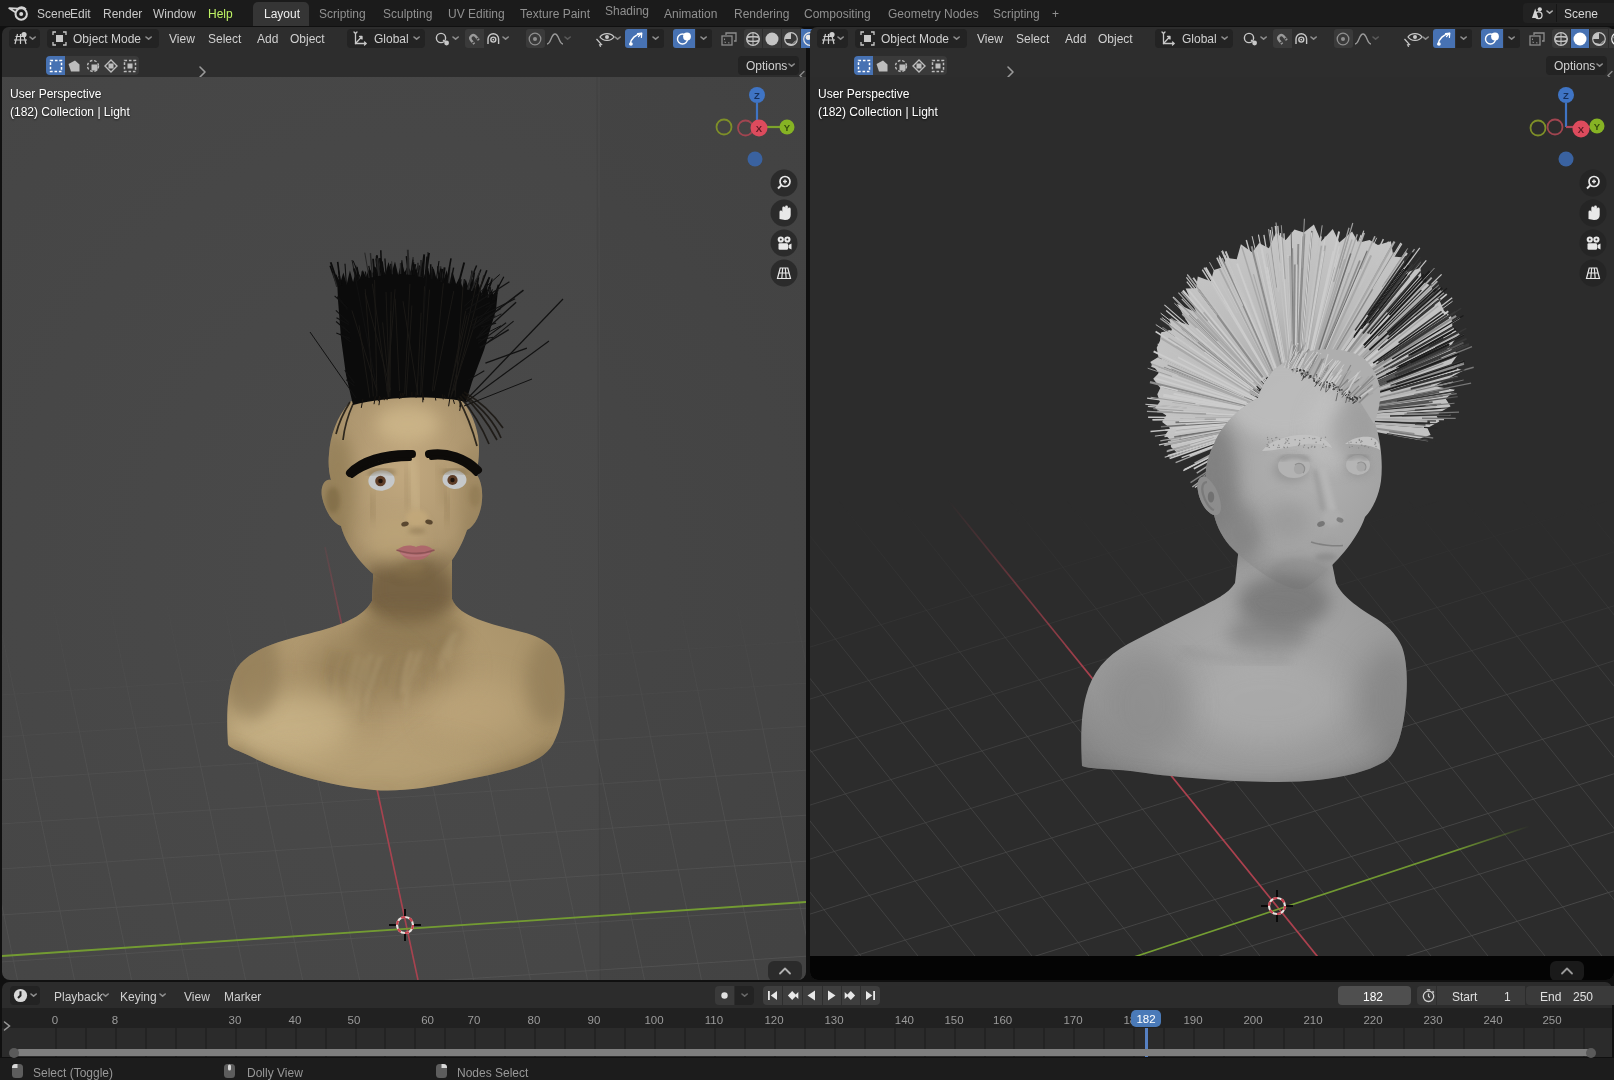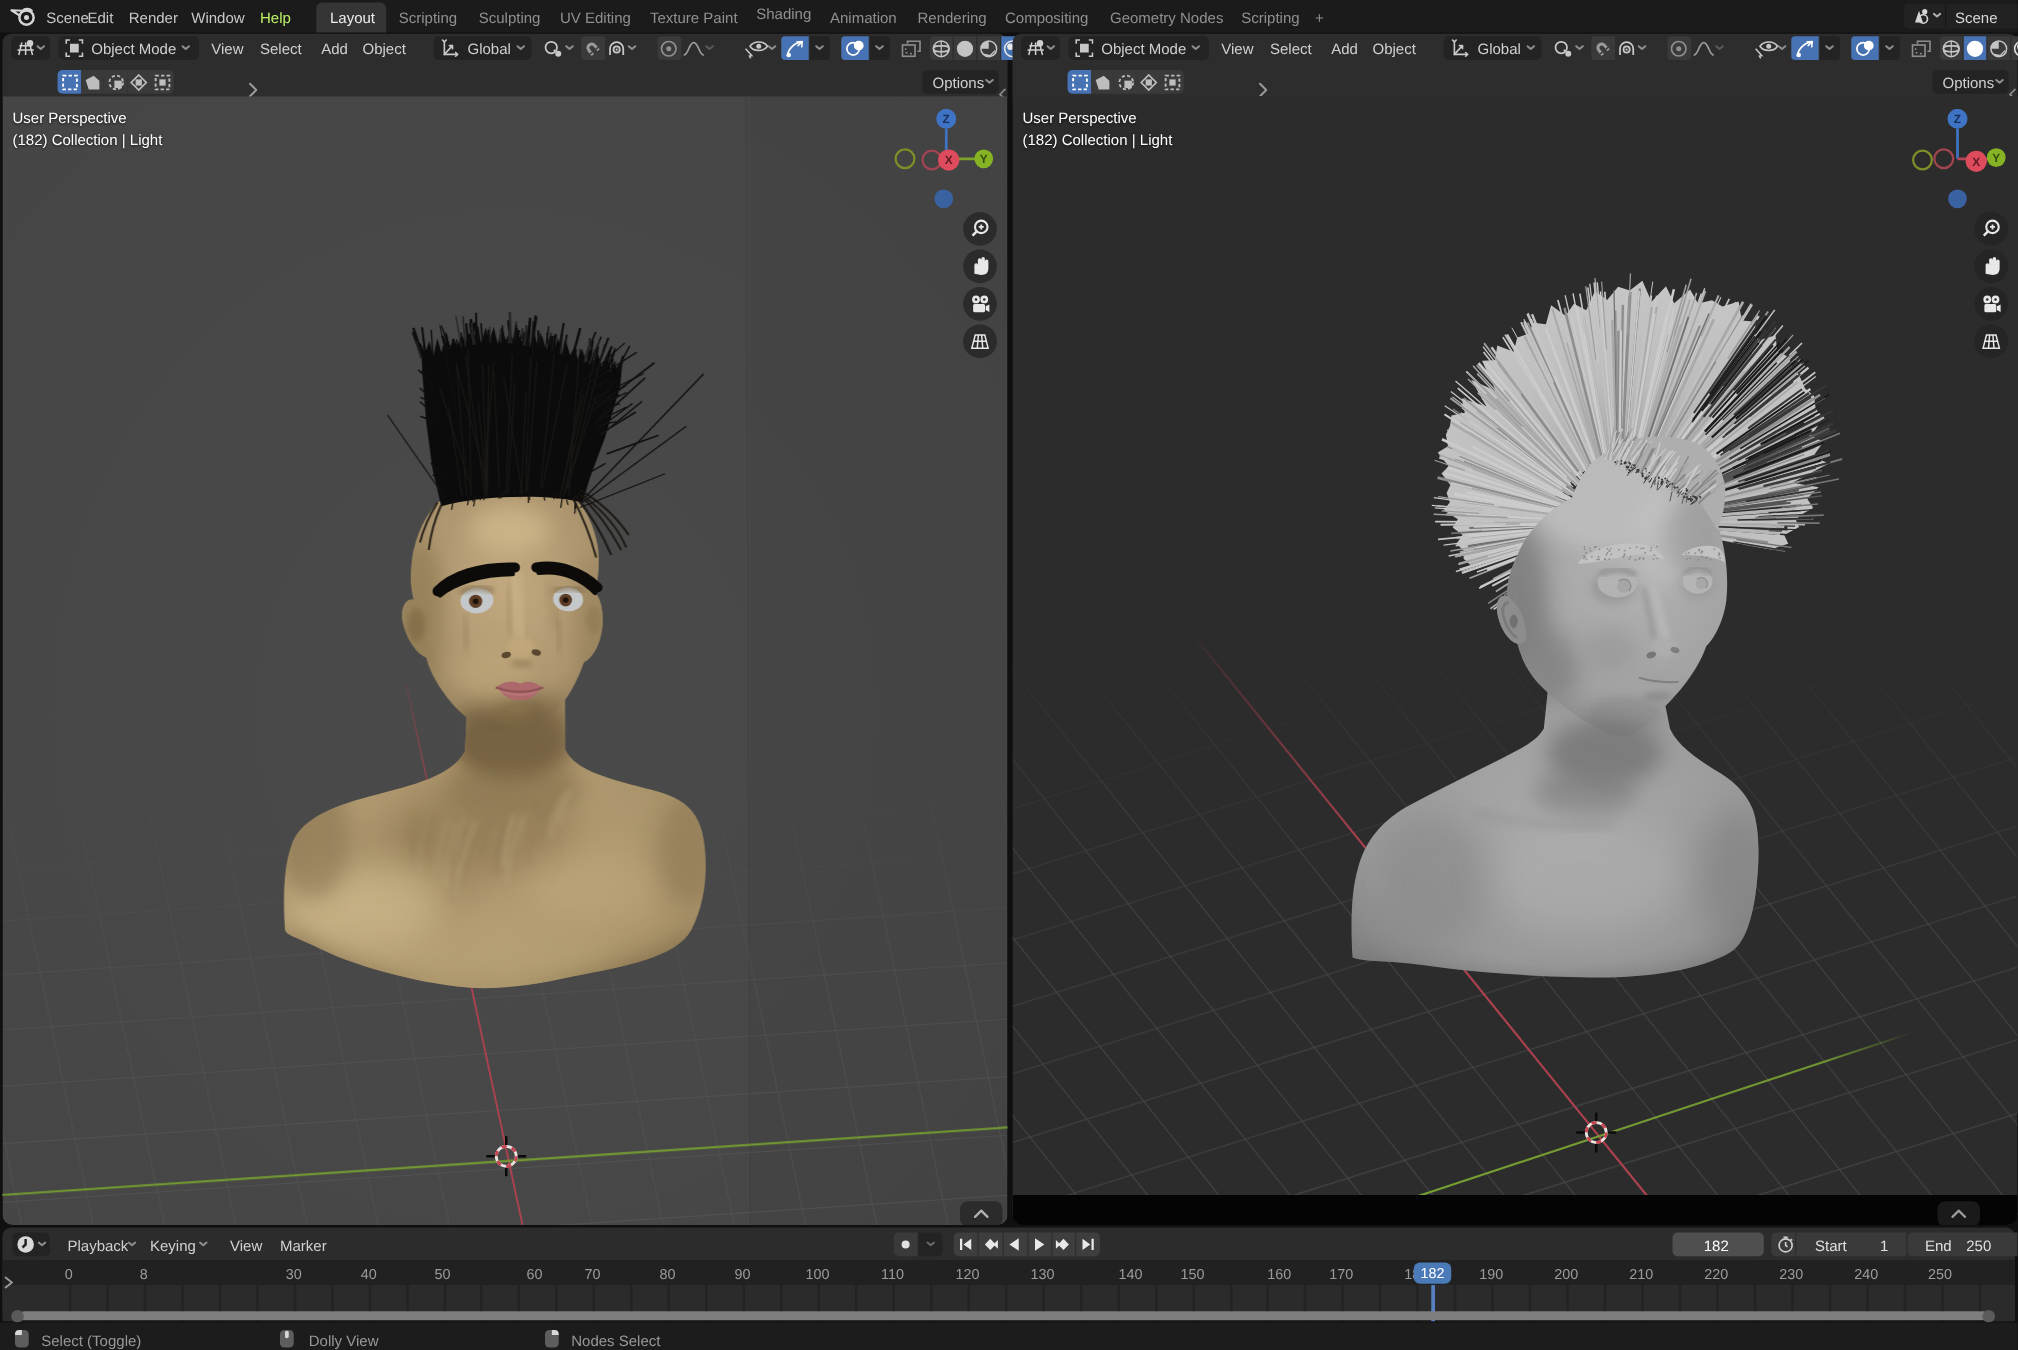--- a/index.html
+++ b/index.html
@@ -1736,21 +1736,21 @@
 <div class="abs" style="left:394px;top:1014px;width:40px;text-align:right;font-size:11.5px;color:#9b9b9b">60</div>
 <div class="abs" style="left:454px;top:1014px;width:40px;text-align:center;font-size:11.5px;color:#9b9b9b">70</div>
 <div class="abs" style="left:514px;top:1014px;width:40px;text-align:center;font-size:11.5px;color:#9b9b9b">80</div>
 <div class="abs" style="left:574px;top:1014px;width:40px;text-align:center;font-size:11.5px;color:#9b9b9b">90</div>
 <div class="abs" style="left:634px;top:1014px;width:40px;text-align:center;font-size:11.5px;color:#9b9b9b">100</div>
 <div class="abs" style="left:694px;top:1014px;width:40px;text-align:center;font-size:11.5px;color:#9b9b9b">110</div>
 <div class="abs" style="left:754px;top:1014px;width:40px;text-align:center;font-size:11.5px;color:#9b9b9b">120</div>
 <div class="abs" style="left:814px;top:1014px;width:40px;text-align:center;font-size:11.5px;color:#9b9b9b">130</div>
 <div class="abs" style="left:874px;top:1014px;width:40px;text-align:right;font-size:11.5px;color:#9b9b9b">140</div>
 <div class="abs" style="left:934px;top:1014px;width:40px;text-align:center;font-size:11.5px;color:#9b9b9b">150</div>
-<div class="abs" style="left:993px;top:1014px;width:40px;text-align:right;font-size:11.5px;color:#9b9b9b">160</div>
+<div class="abs" style="left:993px;top:1014px;width:40px;text-align:left;font-size:11.5px;color:#9b9b9b">160</div>
 <div class="abs" style="left:1053px;top:1014px;width:40px;text-align:center;font-size:11.5px;color:#9b9b9b">170</div>
 <div class="abs" style="left:1113px;top:1014px;width:40px;text-align:center;font-size:11.5px;color:#9b9b9b">180</div>
 <div class="abs" style="left:1173px;top:1014px;width:40px;text-align:center;font-size:11.5px;color:#9b9b9b">190</div>
 <div class="abs" style="left:1233px;top:1014px;width:40px;text-align:center;font-size:11.5px;color:#9b9b9b">200</div>
 <div class="abs" style="left:1293px;top:1014px;width:40px;text-align:center;font-size:11.5px;color:#9b9b9b">210</div>
 <div class="abs" style="left:1353px;top:1014px;width:40px;text-align:center;font-size:11.5px;color:#9b9b9b">220</div>
 <div class="abs" style="left:1413px;top:1014px;width:40px;text-align:center;font-size:11.5px;color:#9b9b9b">230</div>
 <div class="abs" style="left:1473px;top:1014px;width:40px;text-align:center;font-size:11.5px;color:#9b9b9b">240</div>
 <div class="abs" style="left:1532px;top:1014px;width:40px;text-align:center;font-size:11.5px;color:#9b9b9b">250</div>
 <div class="abs" style="left:2px;top:1028px;width:1610px;height:29px;background:#2b2b2b"></div>

